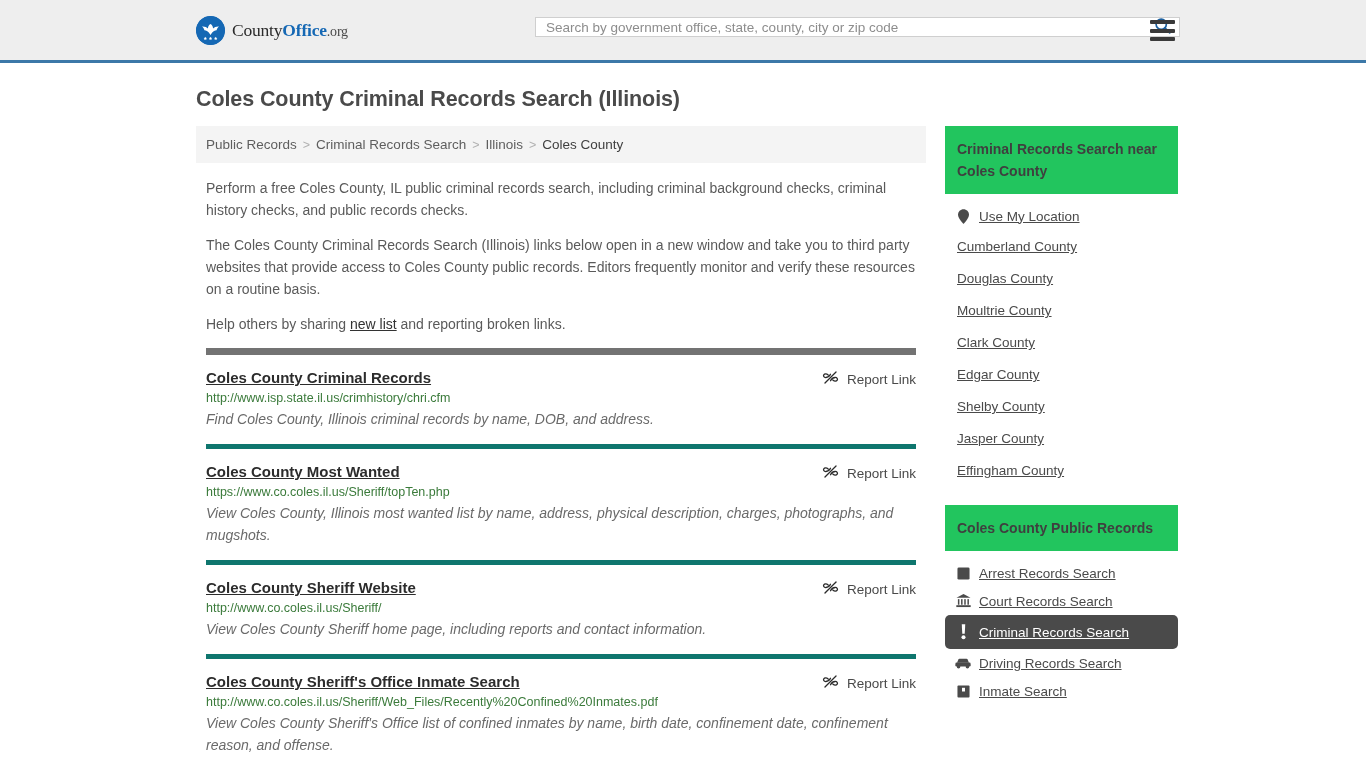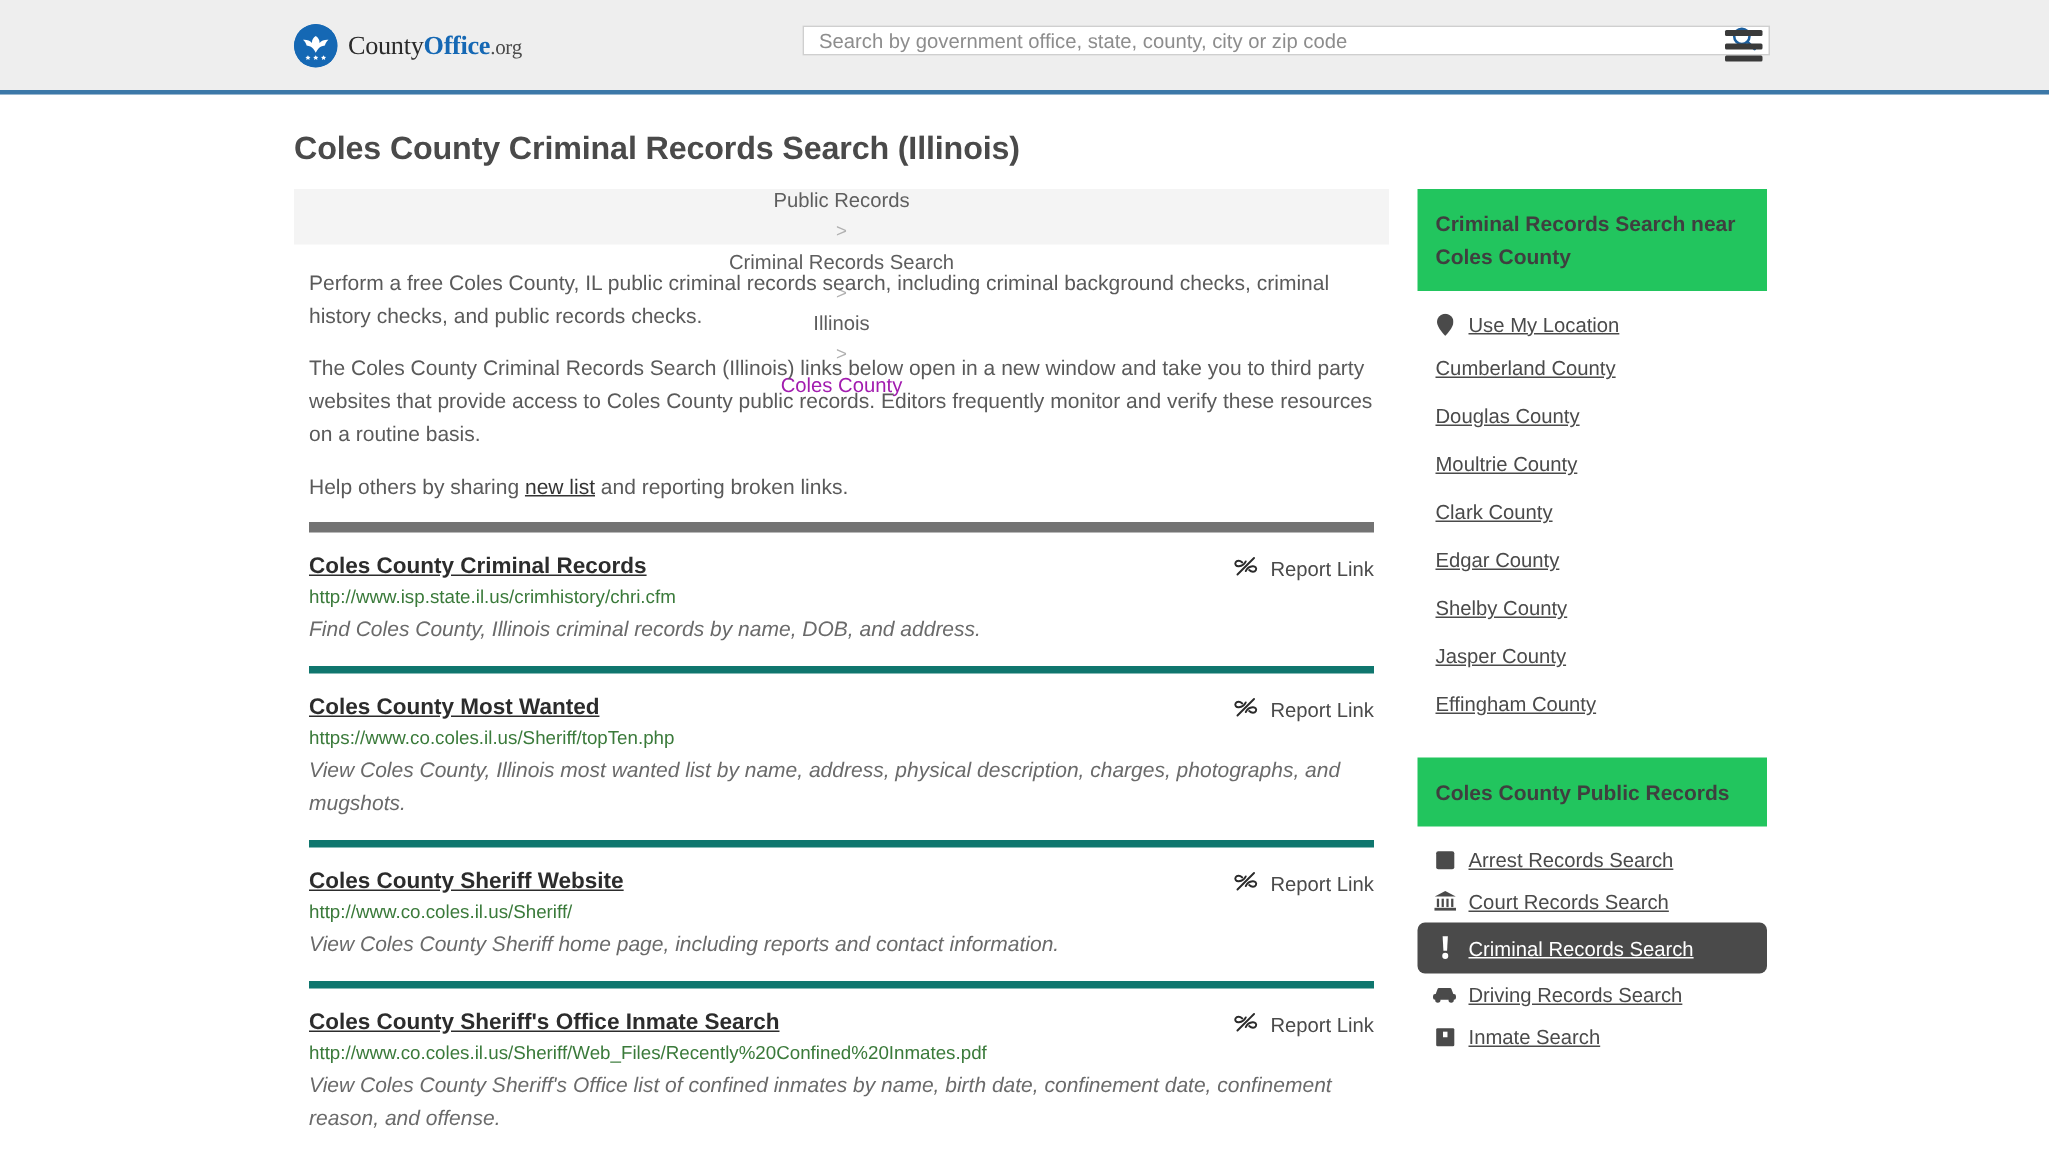--- a/index.html
+++ b/index.html
@@ -122,28 +122,27 @@
   
   .breadcrumb {
     background: #f4f4f4;
     height: 37px;
     display: flex;
     align-items: center;
     padding: 0 10px;
     font-size: 13.5px;
     gap: 6px;
     color: #5e5e5e;
-    flex-direction: column;
   }
   .breadcrumb a {
     color: #5e5e5e;
     text-decoration: none;
   }
   .breadcrumb .sep { color: #b0b0b0; font-size: 12.5px; }
-  .breadcrumb .current { color: #a21caf; }
+  .breadcrumb .current { color: #404040; }
 
   
   .intro { padding: 14px 10px 0 10px; }
   .intro p {
     margin: 0 0 13px 0;
     font-size: 14px;
     line-height: 22px;
     color: #5a5a5a;
   }
   .intro a {

